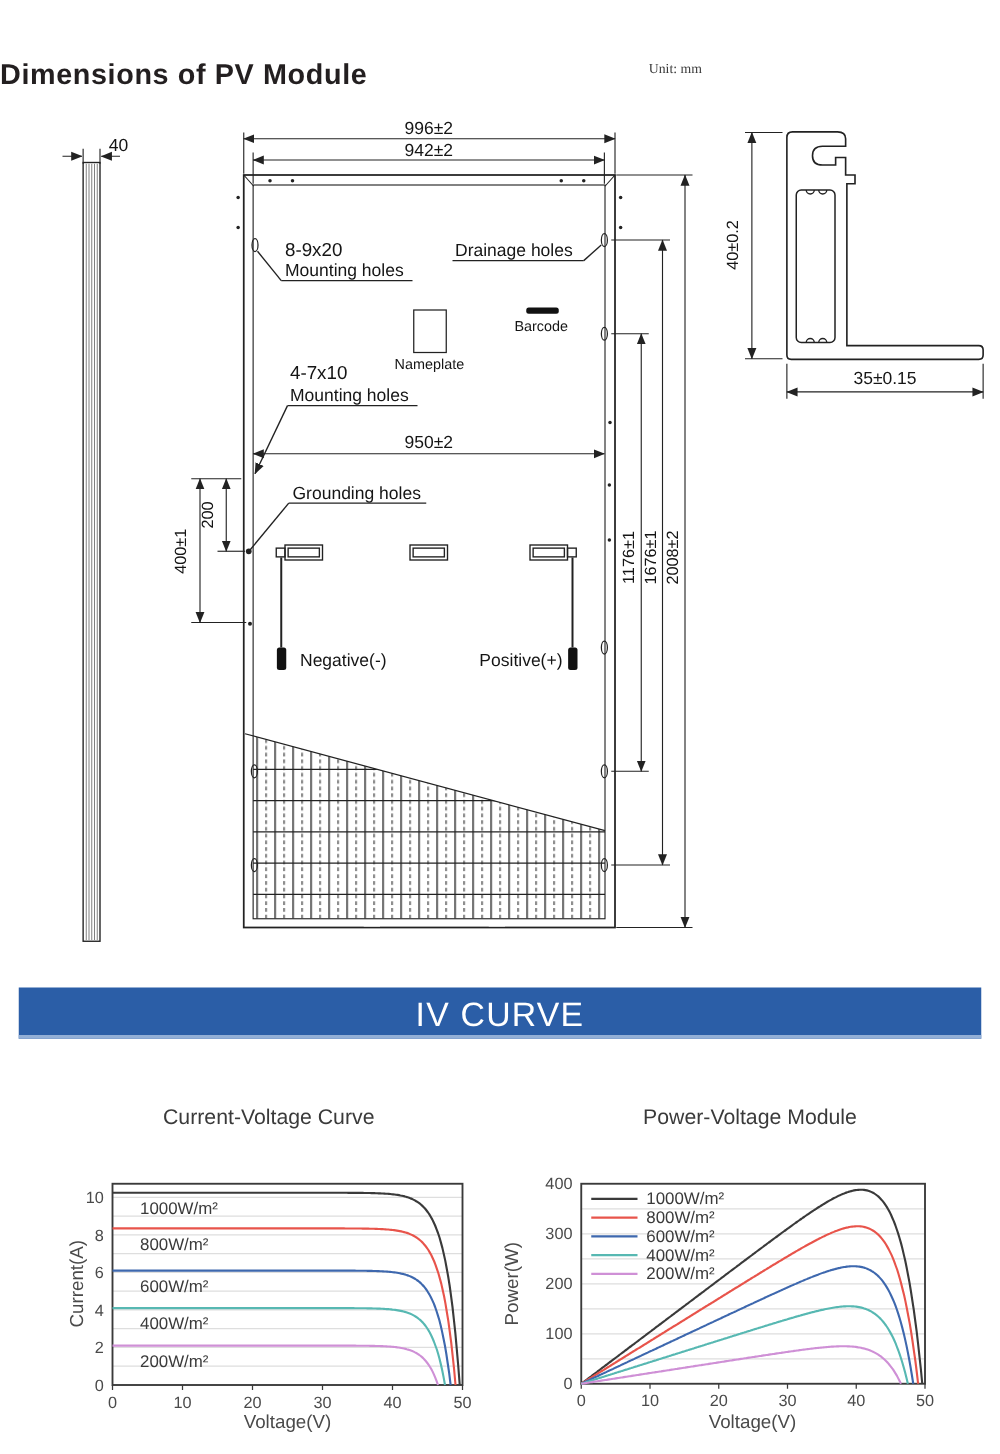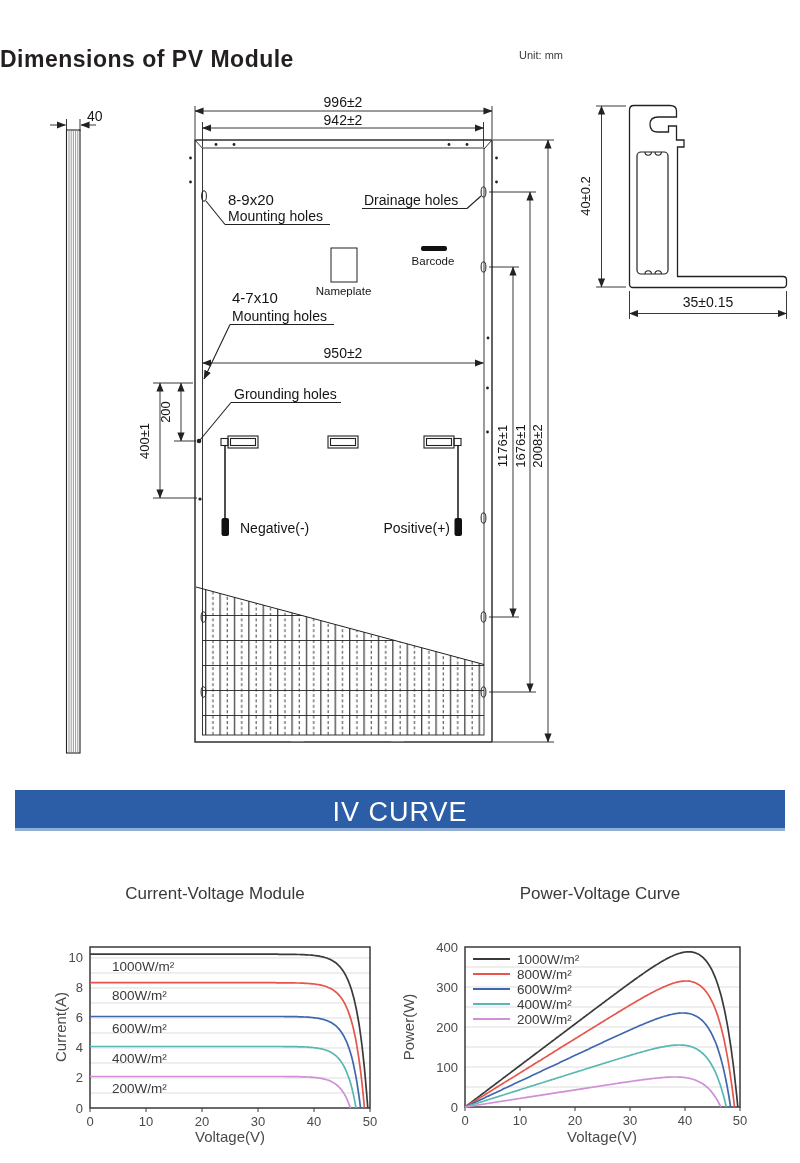--- a/index.html
+++ b/index.html
@@ -1,21 +1,21 @@
 <!DOCTYPE html>
 <html><head>
 <meta charset="utf-8">
 <style>
   html,body{margin:0;padding:0;background:#fff;}
   #page{position:relative;width:800px;height:1163px;background:#fff;
         font-family:"Liberation Sans",sans-serif;overflow:hidden;}
   .abs{position:absolute;}
   #main-title{left:0;top:30px;width:680px;text-align:left;
               font-size:23px;font-weight:bold;color:#231f20;letter-spacing:.5px;margin-top:16px;}
-  #unit-label{left:519px;top:49px;font-size:11px;color:#3a3a3a;}
+  #unit-label{left:519px;top:49px;font-size:11px;color:#3a3a3a;font-family:Liberation Serif, serif;}
   #banner{left:15px;top:790px;width:770px;height:38px;background:#2B5EA7;
           border-bottom:3px solid #93AFD6;display:flex;align-items:flex-end;justify-content:center;}
   #banner span{color:#fff;font-size:27px;letter-spacing:1px;font-weight:500;}
   .chart-title{top:884px;text-align:center;font-size:17px;color:#3a3a3a;}
   #c1-title{left:40px;width:350px;}
   #c2-title{left:420px;width:360px;}
   svg text{font-family:"Liberation Sans",sans-serif;}
   .dt{font-size:13px;fill:#151515;}
   .dt14{font-size:14px;fill:#151515;}
   .dt15{font-size:15px;fill:#151515;}
@@ -234,22 +234,22 @@
         <line x1="629.5" y1="313.5" x2="786.5" y2="313.5" class="dl" marker-start="url(#arr)" marker-end="url(#arr)"></line>
         <text x="708" y="307" text-anchor="middle" class="dt14">35±0.15</text>
       </g>
     </g>
   </svg>
 
   <div id="banner" class="abs">
     <span>IV CURVE</span>
   </div>
 
-  <div id="c1-title" class="abs chart-title">Current-Voltage Module</div>
-  <div id="c2-title" class="abs chart-title">Power-Voltage Curve</div>
+  <div id="c1-title" class="abs chart-title">Current-Voltage Curve</div>
+  <div id="c2-title" class="abs chart-title">Power-Voltage Module</div>
 
   <svg class="abs" style="left:40px;top:935px" width="350" height="220" viewBox="0 0 350 220">
     <text x="26" y="92" text-anchor="middle" transform="rotate(-90 26 92)" class="axlab">Current(A)</text>
     <text x="190" y="207" text-anchor="middle" class="axlab">Voltage(V)</text>
     <g id="iv-plot">
         <line x1="50" y1="157.99534016775397" x2="330" y2="157.99534016775397" stroke="#dedede" stroke-width="1"></line>
         <line x1="50" y1="142.99068033550793" x2="330" y2="142.99068033550793" stroke="#dedede" stroke-width="1"></line>
         <line x1="50" y1="127.98602050326188" x2="330" y2="127.98602050326188" stroke="#dedede" stroke-width="1"></line>
         <line x1="50" y1="112.98136067101584" x2="330" y2="112.98136067101584" stroke="#dedede" stroke-width="1"></line>
         <line x1="50" y1="97.97670083876982" x2="330" y2="97.97670083876982" stroke="#dedede" stroke-width="1"></line>

